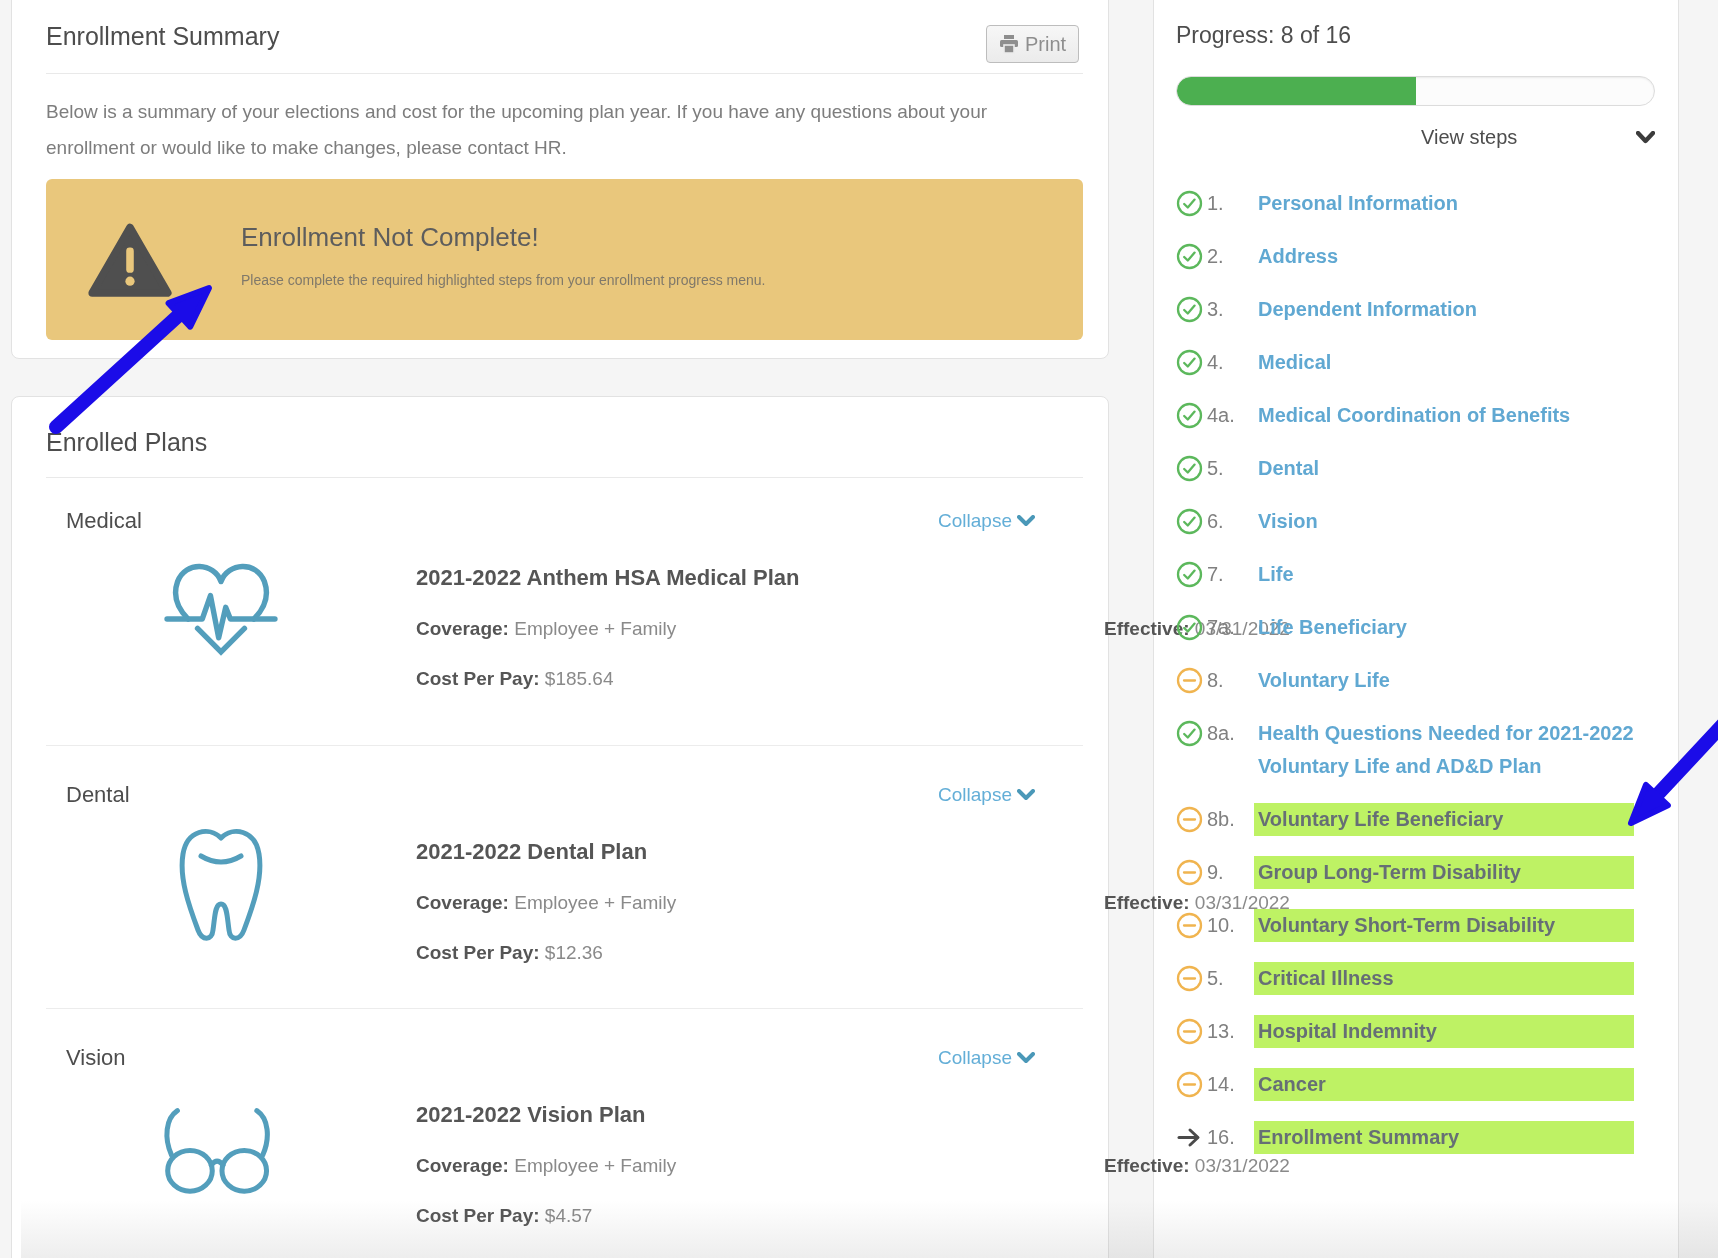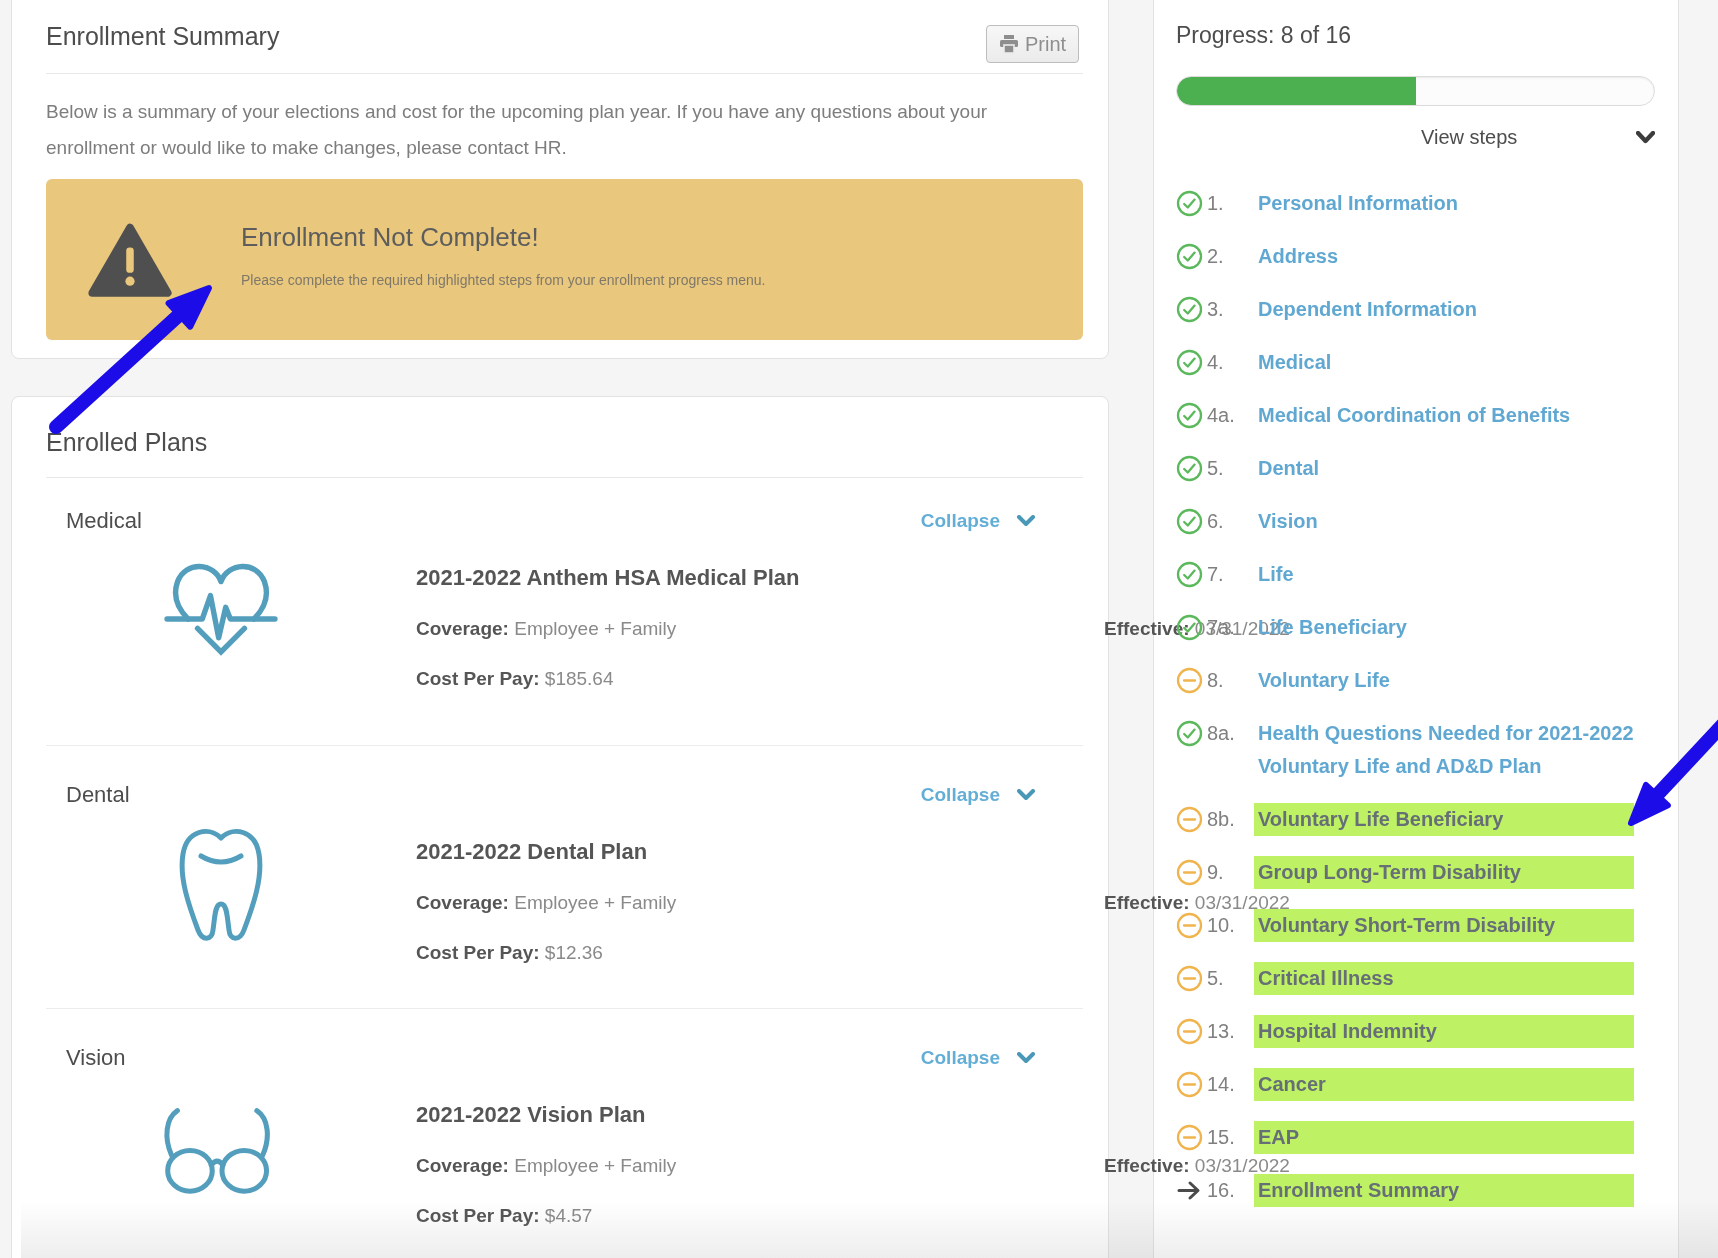--- a/index.html
+++ b/index.html
@@ -55,22 +55,22 @@
 
   .plan-section{position:absolute;left:25px;width:1037px;height:245px;}
   .plan-section.with-divider{border-top:1px solid #ececec;}
   #plan-medical{top:472px;}
   #plan-dental{top:745px;}
   #plan-vision{top:1008px;}
 
   .plan-type{position:absolute;left:20px;top:36px;color:#4d4d4d;font-size:22px;}
   .collapse-link{
     position:absolute;right:48px;top:38px;
-    display:flex;align-items:center;gap:17px;cursor:pointer;
-    color:#63aed7;font-size:19px;font-weight:bold;
+    display:flex;align-items:center;gap:5px;cursor:pointer;
+    color:#63aed7;font-size:19px;
   }
   .plan-icon-box{
     position:absolute;left:110px;top:65px;width:130px;height:150px;
     display:flex;align-items:center;justify-content:center;
   }
   .plan-name{position:absolute;left:370px;top:93px;color:#555;font-size:22px;font-weight:bold;}
   .plan-line{position:absolute;left:370px;color:#8a8a8a;font-size:19px;}
   .plan-line b{color:#555;font-weight:bold;}
   .coverage-line{top:146px;}
   .cost-line{top:196px;}
@@ -387,28 +387,20 @@
         <span class="step-num">13.</span>
         <a class="step-label hl">Hospital Indemnity</a>
       </div>
       <div class="step-row">
         <span class="step-status"><svg width="27" height="27" viewBox="0 0 27 27">
             <circle cx="13.5" cy="13.5" r="11.5" fill="none" stroke="#f0b44f" stroke-width="2.3"></circle>
             <line x1="8" y1="13.5" x2="19" y2="13.5" stroke="#f0b44f" stroke-width="2.3" stroke-linecap="round"></line>
           </svg></span>
         <span class="step-num">14.</span>
         <a class="step-label hl">Cancer</a>
-      </div>
-      <div class="step-row">
-        <span class="step-status"><svg width="27" height="27" viewBox="0 0 27 27">
-            <circle cx="13.5" cy="13.5" r="11.5" fill="none" stroke="#f0b44f" stroke-width="2.3"></circle>
-            <line x1="8" y1="13.5" x2="19" y2="13.5" stroke="#f0b44f" stroke-width="2.3" stroke-linecap="round"></line>
-          </svg></span>
-        <span class="step-num">15.</span>
-        <a class="step-label hl">EAP</a>
       </div>
       <div class="step-row">
         <span class="step-status"><svg width="27" height="27" viewBox="0 0 27 27">
             <line x1="3" y1="13.5" x2="21" y2="13.5" stroke="#4a4a4a" stroke-width="3" stroke-linecap="round"></line>
             <path d="M14 6 L22 13.5 L14 21" fill="none" stroke="#4a4a4a" stroke-width="3" stroke-linecap="round" stroke-linejoin="round"></path>
           </svg></span>
         <span class="step-num">16.</span>
         <a class="step-label hl">Enrollment Summary</a>
       </div>
     </div>

